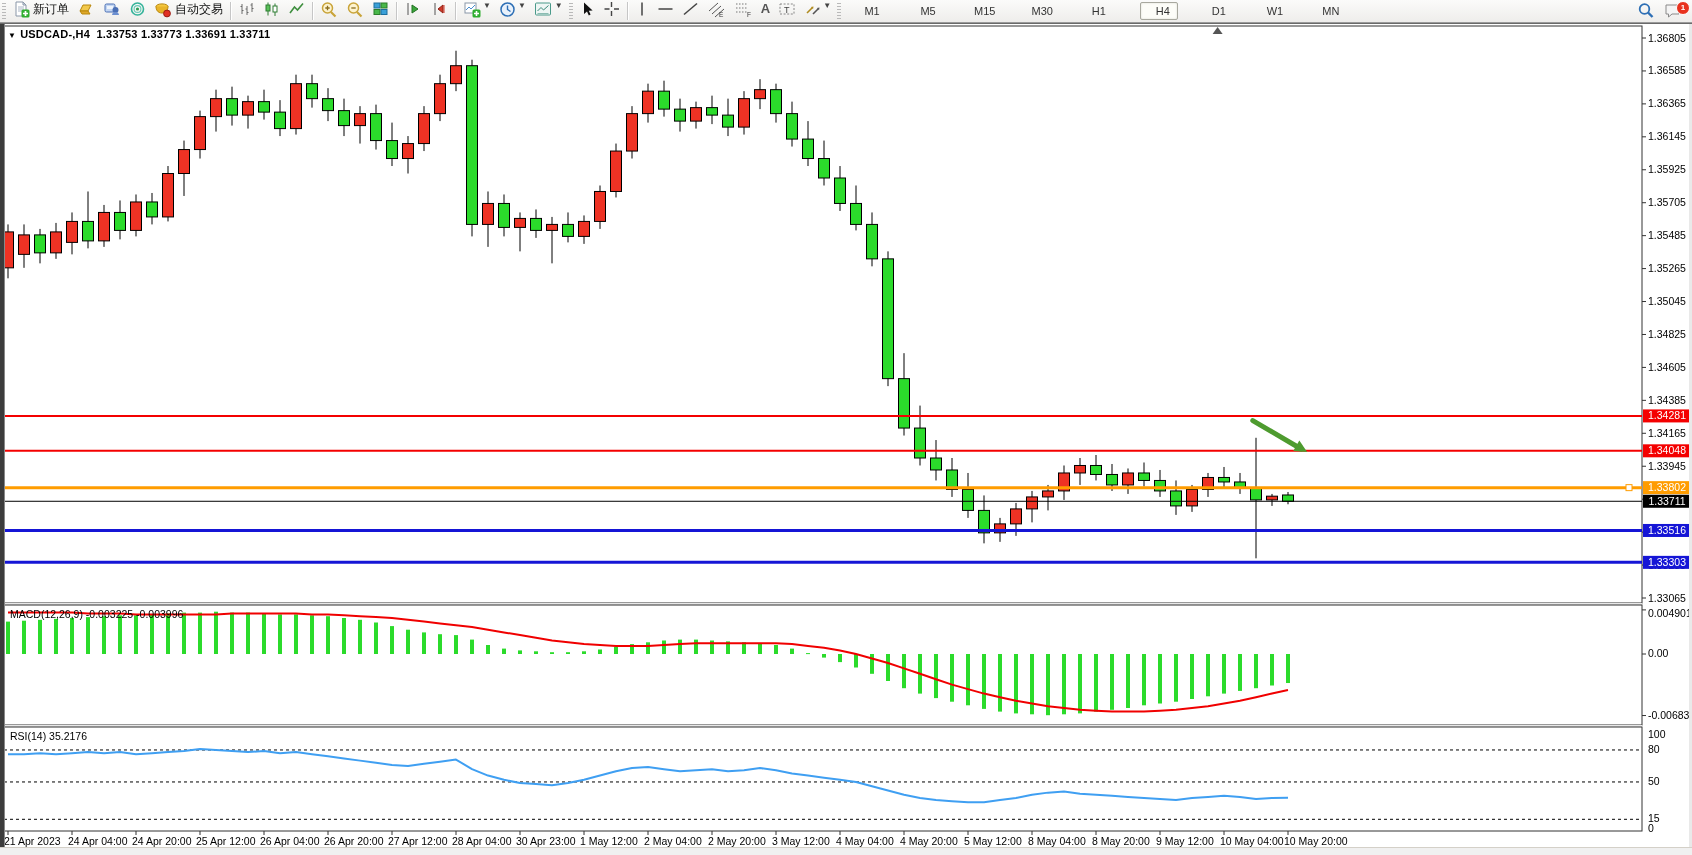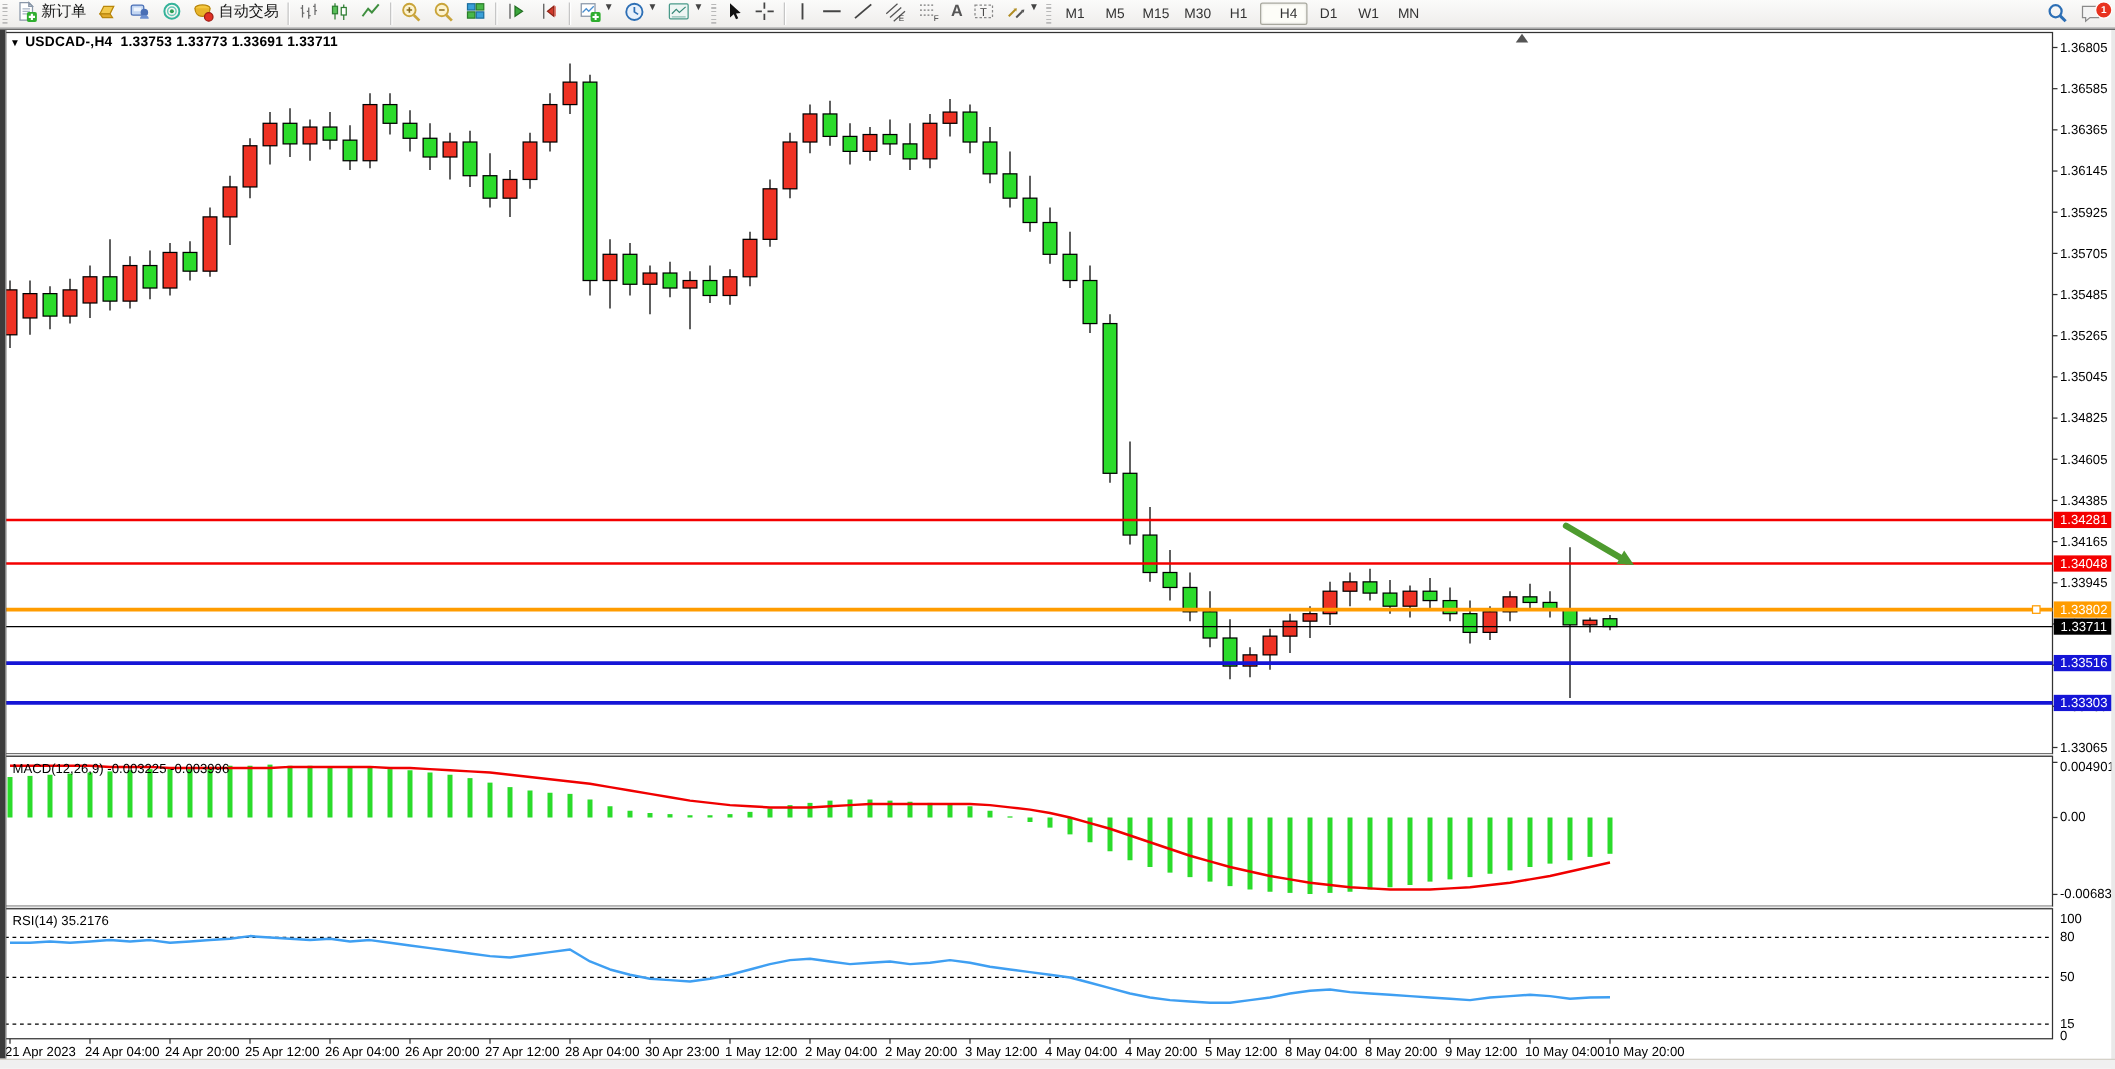--- a/index.html
+++ b/index.html
@@ -22,21 +22,21 @@
   .sep{width:1px;height:18px;background:#c6c6c6;margin:0 3px;flex:none;box-shadow:1px 0 0 #fff;}
   .tbtn{
     display:inline-flex;align-items:flex-start;height:20px;padding:0 2px;margin:0 1px;
     border:1px solid transparent;border-radius:2px;background:transparent;flex:none;
     font-size:12px;color:#222;cursor:default;
   }
   .tbtn .lbl{margin-left:3px;font-size:12px;color:#111;}
   .tbtn svg{display:block;}
   .caret{font-size:8px;color:#444;margin-left:2px;}
   .tf{
-    display:inline-block;min-width:20px;text-align:center;padding:2px 4px;margin:0 1px;
+    display:inline-block;min-width:20px;text-align:center;padding:2px 4px;margin:0 13px;
     font-size:11px;color:#333;border:1px solid transparent;border-radius:2px;flex:none;
   }
   .tf.active{background:#fdfdf8;border:1px solid #a8a89e;box-shadow:inset 0 0 2px #d8d8cf;padding-left:12px;}
   #tb-right{position:absolute;right:6px;top:0;height:23px;display:flex;align-items:center;}
   #chat-badge{
     position:absolute;top:-1px;right:-6px;width:12px;height:12px;border-radius:50%;
     background:#e8321e;color:#fff;font-size:8px;font-weight:bold;line-height:12px;text-align:center;
     border:1px solid #fff;
   }
   

